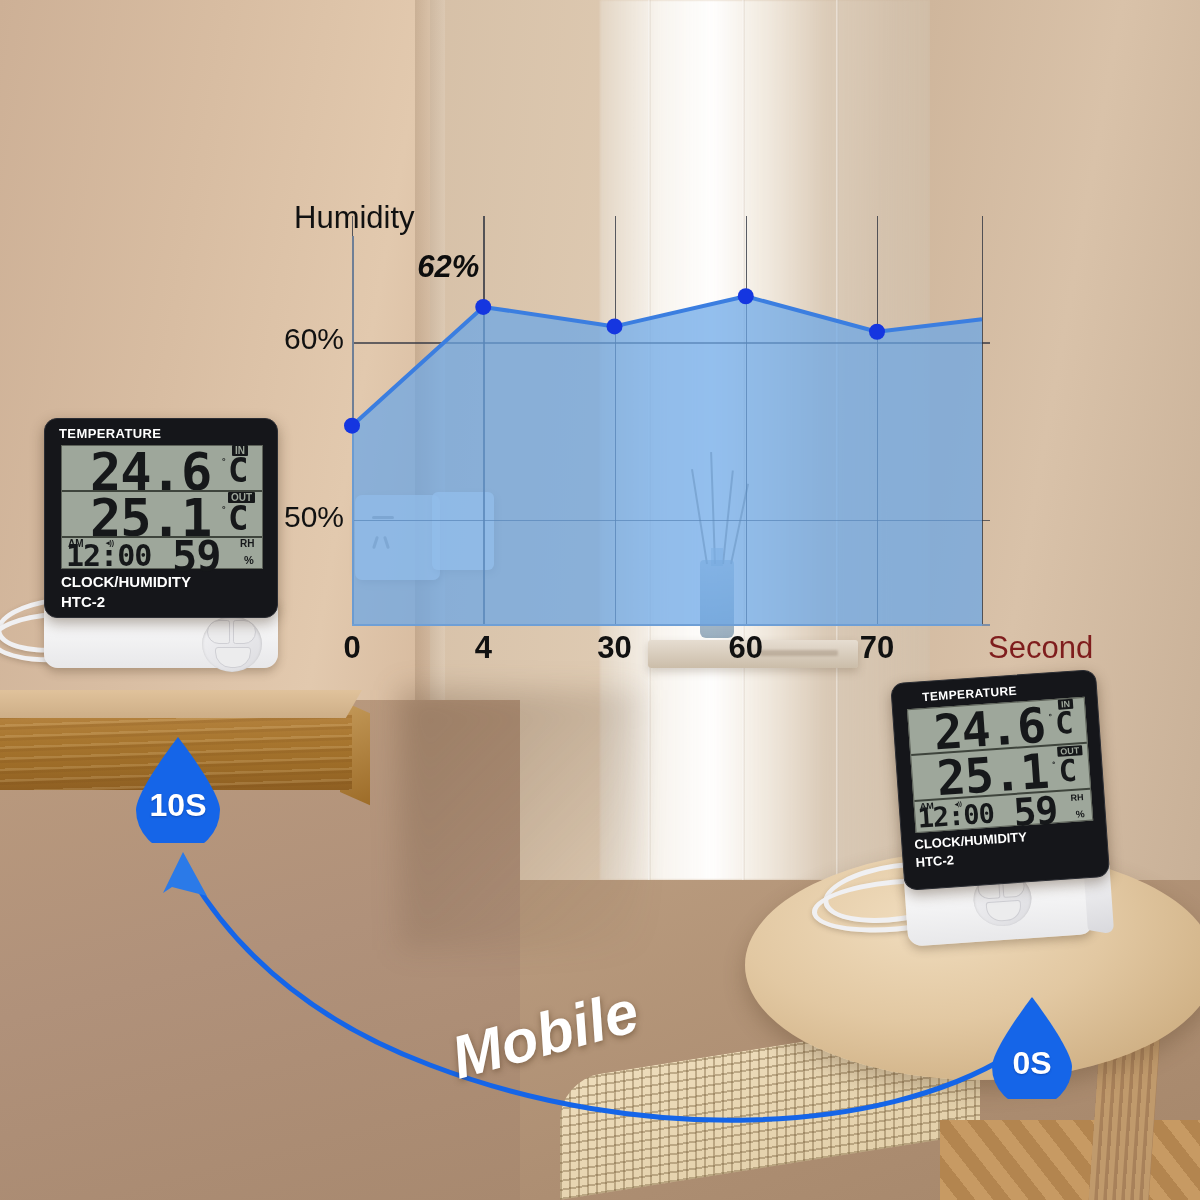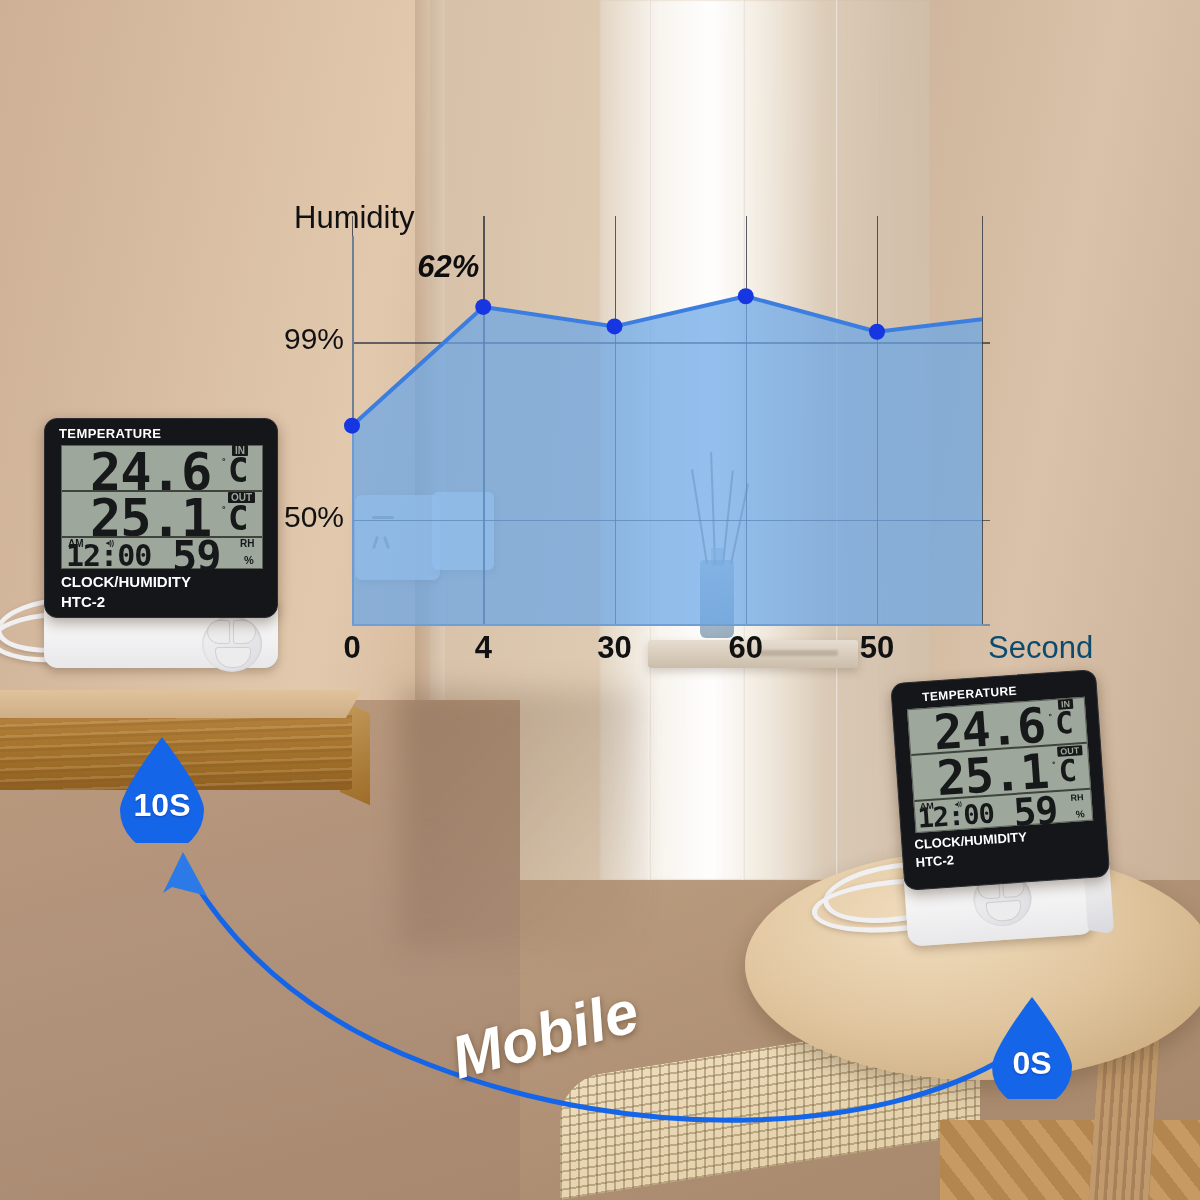--- a/index.html
+++ b/index.html
@@ -184,21 +184,21 @@
     position:absolute; left:0; width:630px; height:1.4px; background:rgba(45,50,62,0.70);
   }
   .ytick {
     position:absolute; font-size:30px; color:#111; text-align:right; width:86px;
   }
   .xtick {
     position:absolute; font-size:31px; color:#111; font-weight:bold;
     text-align:center; width:70px; top:430px;
   }
   .xunit {
-    position:absolute; font-size:31px; color:#0c4a6e; top:430px; left:700px;
+    position:absolute; font-size:31px; color:#7f1d1d; top:430px; left:700px;
   }
   .datalabel {
     position:absolute; font-size:31px; font-weight:bold; color:#0d0d0d;
   }
   .chart svg { position:absolute; left:0; top:0; overflow:visible; }
 
   
   .device { position:absolute; }
   .dev-body {
     position:absolute; background:#15161a;
@@ -336,23 +336,23 @@
       <circle cx="326.5" cy="126.40909090909095" r="8" fill="#1536e0"></circle>
       <circle cx="457.75" cy="96.27272727272722" r="8" fill="#1536e0"></circle>
       <circle cx="589" cy="131.7272727272727" r="8" fill="#1536e0"></circle>
     </svg>
 
   <div id="tick-layer">
       <div class="xtick" style="left: 29px;">0</div>
       <div class="xtick" style="left: 160.25px;">4</div>
       <div class="xtick" style="left: 291.5px;">30</div>
       <div class="xtick" style="left: 422.75px;">60</div>
-      <div class="xtick" style="left: 554px;">50</div>
+      <div class="xtick" style="left: 554px;">70</div>
       <div class="ytick" style="left: -30px; top: 299.636px;">50%</div>
-      <div class="ytick" style="left: -30px; top: 122.364px;">99%</div>
+      <div class="ytick" style="left: -30px; top: 122.364px;">60%</div>
     </div>
 
   <div class="xunit">Second</div>
 
   <div class="datalabel" id="peak-label" style="left: 129.25px; top: 48.9091px; font-style: italic;">62%</div>
 </div>
 
 <div class="device" style="left:20px; top:418px; width:260px; height:250px;">
 
   <div class="cable" style="left:-24px; top:180px; width:122px; height:54px; transform:rotate(-6deg);"></div>
@@ -438,21 +438,21 @@
   </div>
 </div>
 
 <svg class="arrow-svg" width="1200" height="1200">
   <path d="M 1010 1055 C 880 1135, 640 1145, 430 1065 C 310 1020, 235 950, 190 875" stroke="#1565e8" stroke-width="5" fill="none" stroke-linecap="round"></path>
   <polygon points="183,852 207,896 172,887 163,893" fill="#2b7ae8"></polygon>
 </svg>
 
 <div class="mobile-text" style="left:450px; top:1000px;">Mobile</div>
 
-<div class="drop" style="left:116px; top:735px; width:92px; height:108px;">
+<div class="drop" style="left:132px; top:735px; width:92px; height:108px;">
   <svg width="92" height="108" viewBox="0 0 92 108">
     <path d="M46 2 C 46 2, 88 56, 88 75 A 42 42 0 0 1 4 75 C 4 56, 46 2, 46 2 Z" fill="#1565e8"></path>
   </svg>
   <div class="drop-label" style="top:52px; font-size:32px;">10S</div>
 </div>
 
 <div class="drop" style="left:988px; top:995px; width:88px; height:104px;">
   <svg width="88" height="104" viewBox="0 0 88 104">
     <path d="M44 2 C 44 2, 84 54, 84 72 A 40 40 0 0 1 4 72 C 4 54, 44 2, 44 2 Z" fill="#1565e8"></path>
   </svg>

